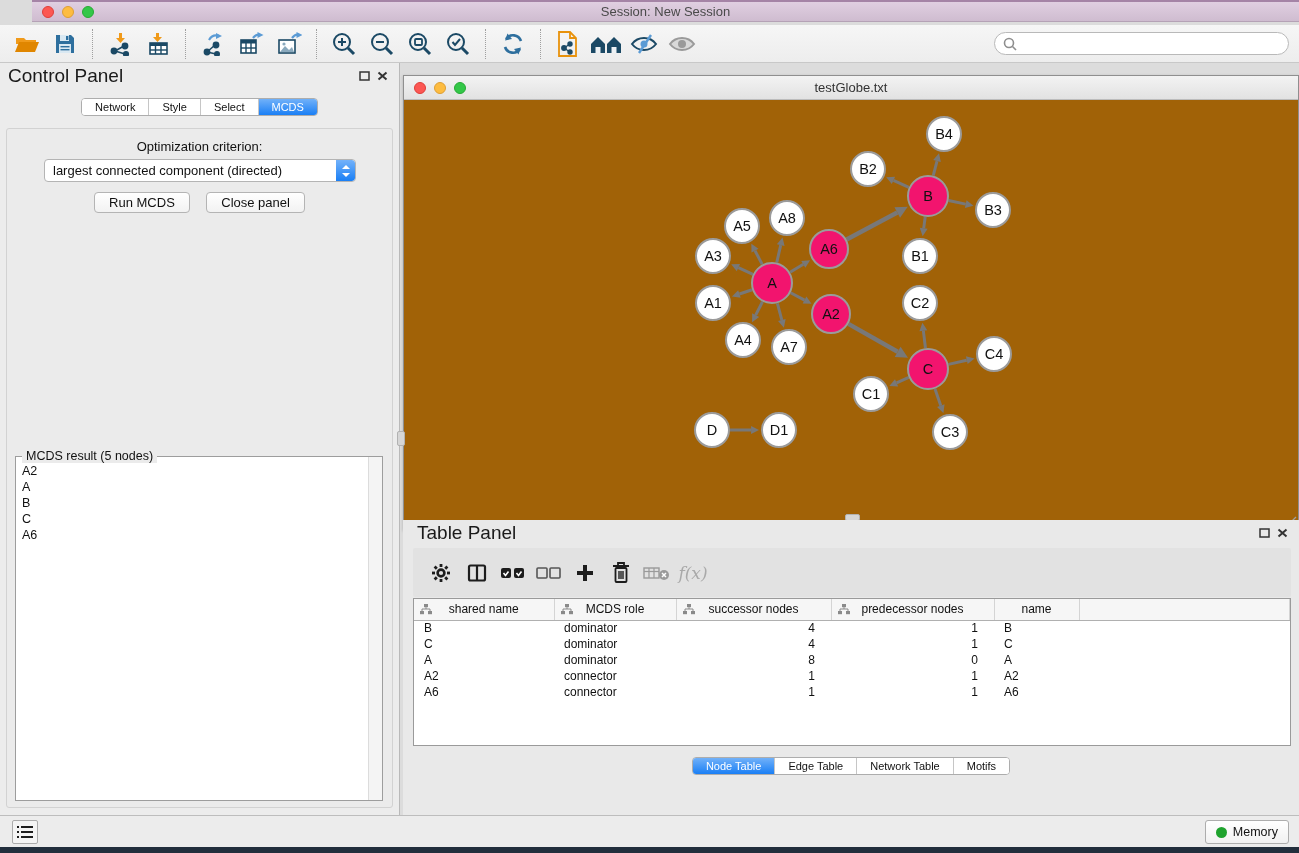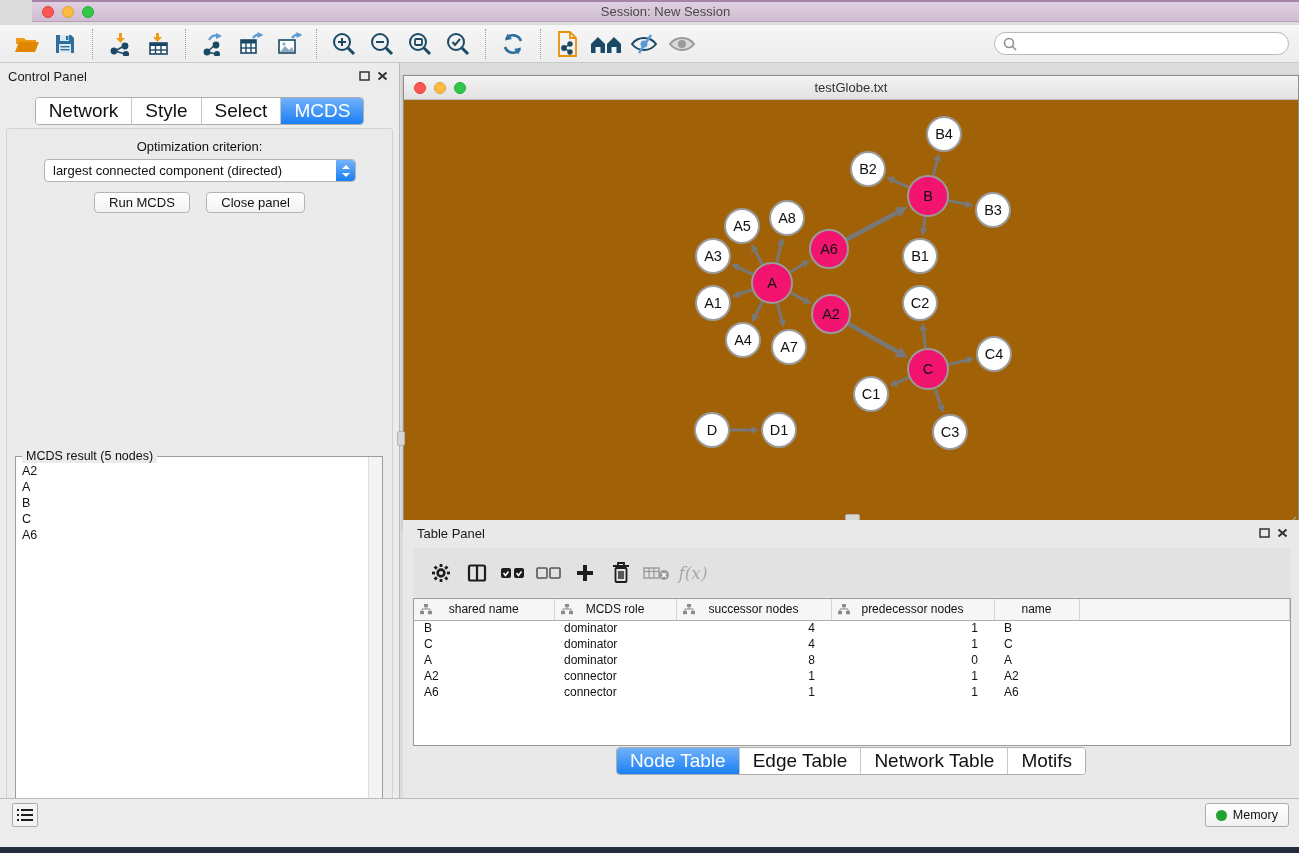--- a/index.html
+++ b/index.html
@@ -27,26 +27,26 @@
   #search-wrap { position:absolute; right:10px; top:7px; width:295px; height:23px;
     background:#fff; border:1px solid #b9b9b9; border-radius:12px; display:flex; align-items:center; }
   #search-wrap svg { margin-left:8px; }
   #search-input { border:none; outline:none; background:transparent; flex:1; height:100%;
     font-size:13px; padding:0 8px 0 4px; font-family:"Liberation Sans", sans-serif; }
 
   
   #control-panel { position:absolute; left:0; top:63px; width:400px; bottom:38px;
     background:#ececec; border-right:1px solid #b9b9b9; }
   .panel-head { height:26px; display:flex; align-items:center; padding:0 8px; }
-  .panel-head .ptitle { font-size:13px; color:#1a1a1a; }
+  .panel-head .ptitle { font-size:19px; color:#1a1a1a; }
   .panel-head .spacer { flex:1; }
   .phbtn { width:18px; height:16px; display:flex; align-items:center; justify-content:center; }
   .seg { display:inline-flex; border-radius:4px; overflow:hidden; background:#fff;
     border:1px solid #adadad; }
-  .seg-tab { padding:2px 13px; font-size:19px; color:#111; border-left:1px solid #c6c6c6;
+  .seg-tab { padding:2px 13px; font-size:11px; color:#111; border-left:1px solid #c6c6c6;
     background:#fff; white-space:nowrap; }
   .seg-tab:first-child { border-left:none; }
   .seg-tab.selected { background:linear-gradient(#71b1f9,#1a7ff5); color:#fff; }
   #cp-tabs-row { text-align:center; margin-top:8px; }
   #cp-content { position:absolute; left:6px; top:65px; right:6px; bottom:7px;
     border:1px solid #d2d2d2; border-radius:3px; background:#ebebeb; }
   #opt-label { text-align:center; font-size:13px; color:#111; margin-top:10px; }
   #criterion { position:absolute; left:37px; top:30px; width:312px; height:23px;
     background:#fff; border:1px solid #b4b4b4; border-radius:4px;
     display:flex; align-items:center; overflow:hidden; }
@@ -94,21 +94,21 @@
   table { border-collapse:collapse; width:100%; table-layout:fixed; }
   thead th { background:#f6f6f6; border-bottom:1px solid #b0b0b0; border-right:1px solid #d4d4d4;
     font-weight:normal; font-size:12px; color:#111; height:21px; text-align:center; position:relative; }
   thead th .hicon { position:absolute; left:6px; top:5px; }
   tbody td { font-size:12px; color:#111; height:16px; padding:0; white-space:nowrap; overflow:hidden; }
   td.al { text-align:left; padding-left:10px; }
   td.ar { text-align:right; padding-right:16px; }
   #tp-tabs-row { position:absolute; left:0; right:0; bottom:40px; text-align:center; }
 
   
-  #status-bar { position:absolute; left:0; bottom:6px; right:0; height:49px;
+  #status-bar { position:absolute; left:0; bottom:6px; right:0; height:32px;
     background:#ececec; border-top:1px solid #bdbdbd; }
   #list-btn { position:absolute; left:12px; top:4px; width:26px; height:24px;
     background:#f4f4f4; border:1px solid #ababab; border-radius:2px;
     display:flex; align-items:center; justify-content:center; }
   #memory-btn { position:absolute; right:10px; top:4px; height:24px;
     background:linear-gradient(#ffffff,#f1f1f1); border:1px solid #adadad; border-radius:3px;
     display:flex; align-items:center; gap:6px; padding:0 10px; font-size:12.5px; color:#111; }
   #memory-dot { width:11px; height:11px; border-radius:50%; background:#1fa32e; }
   #desktop-strip { position:absolute; left:0; bottom:0; right:0; height:6px; background:#222e3c; }
 </style>

